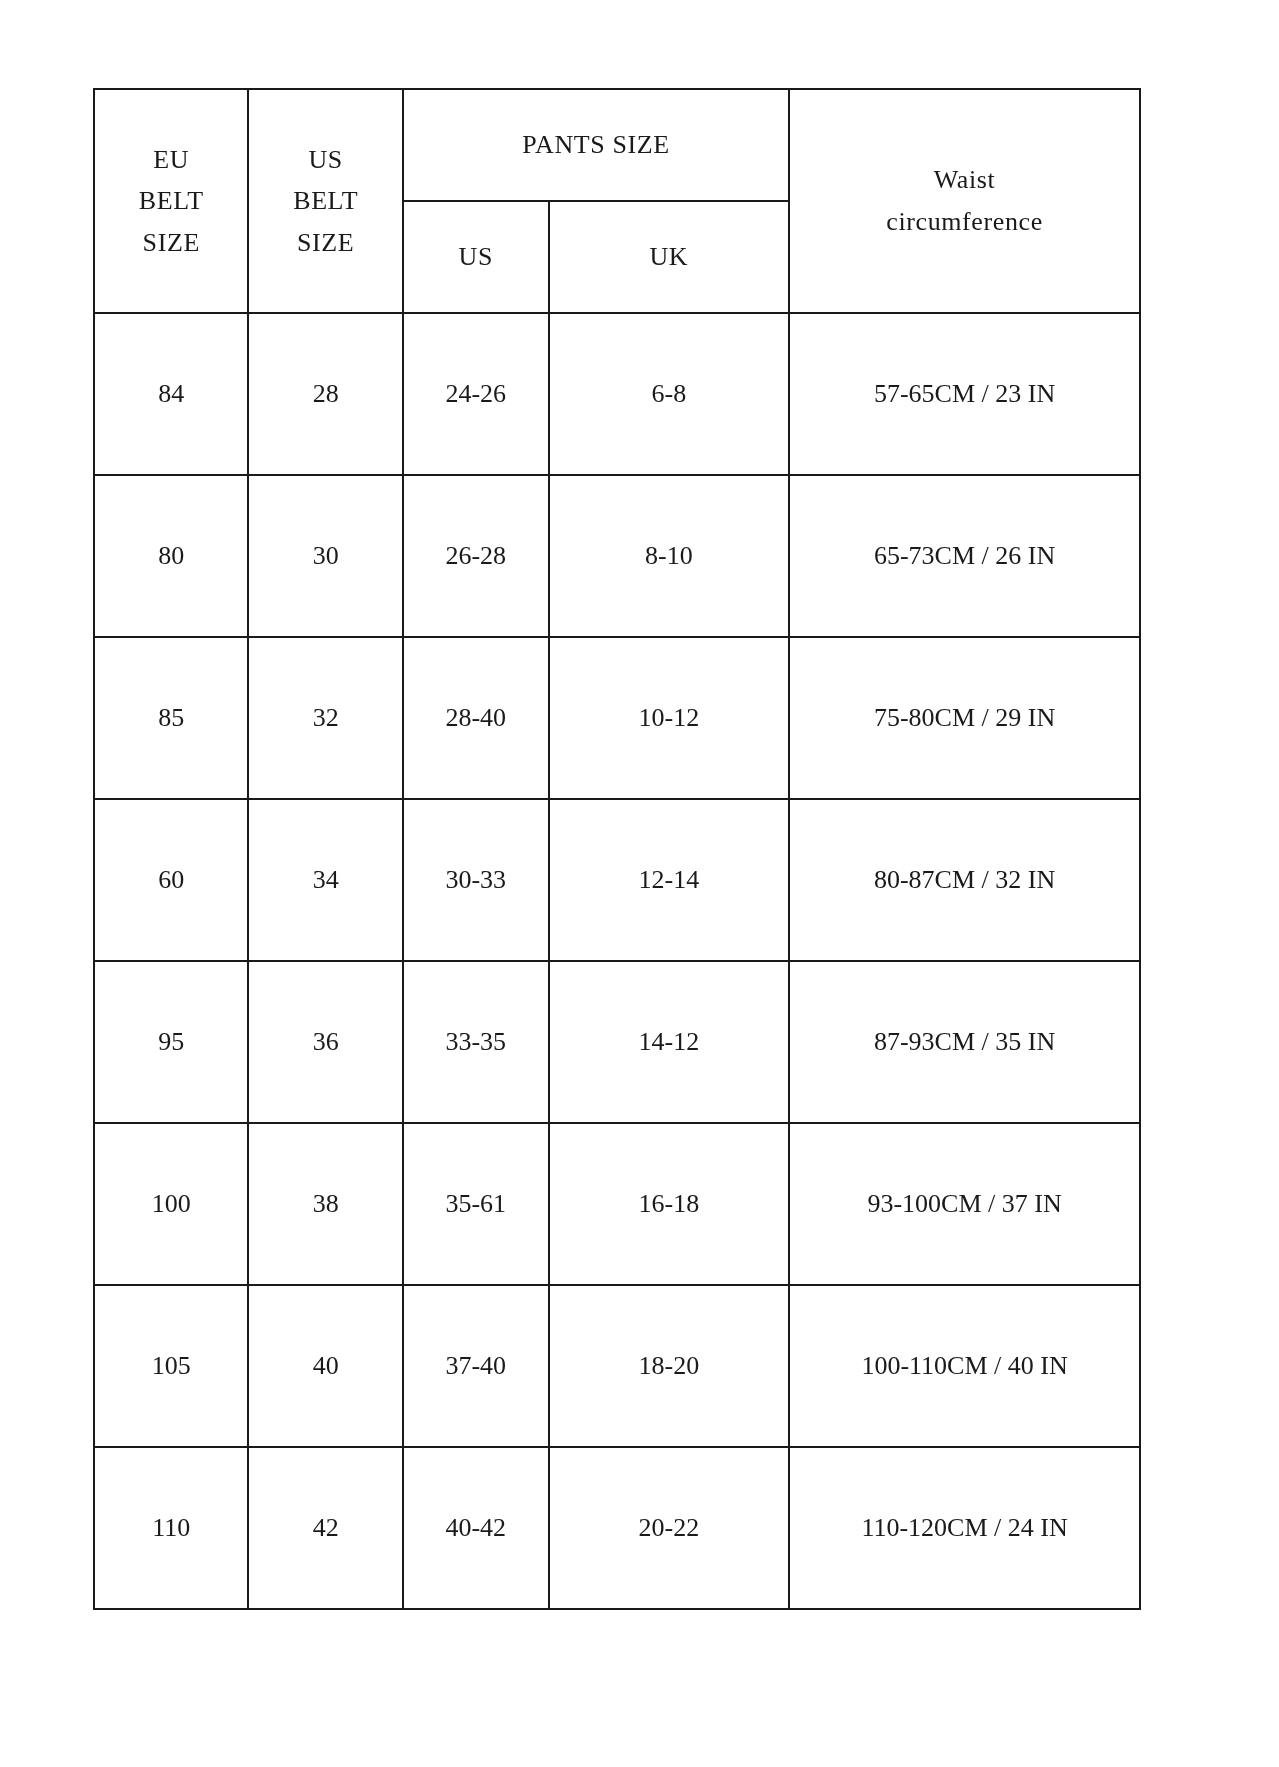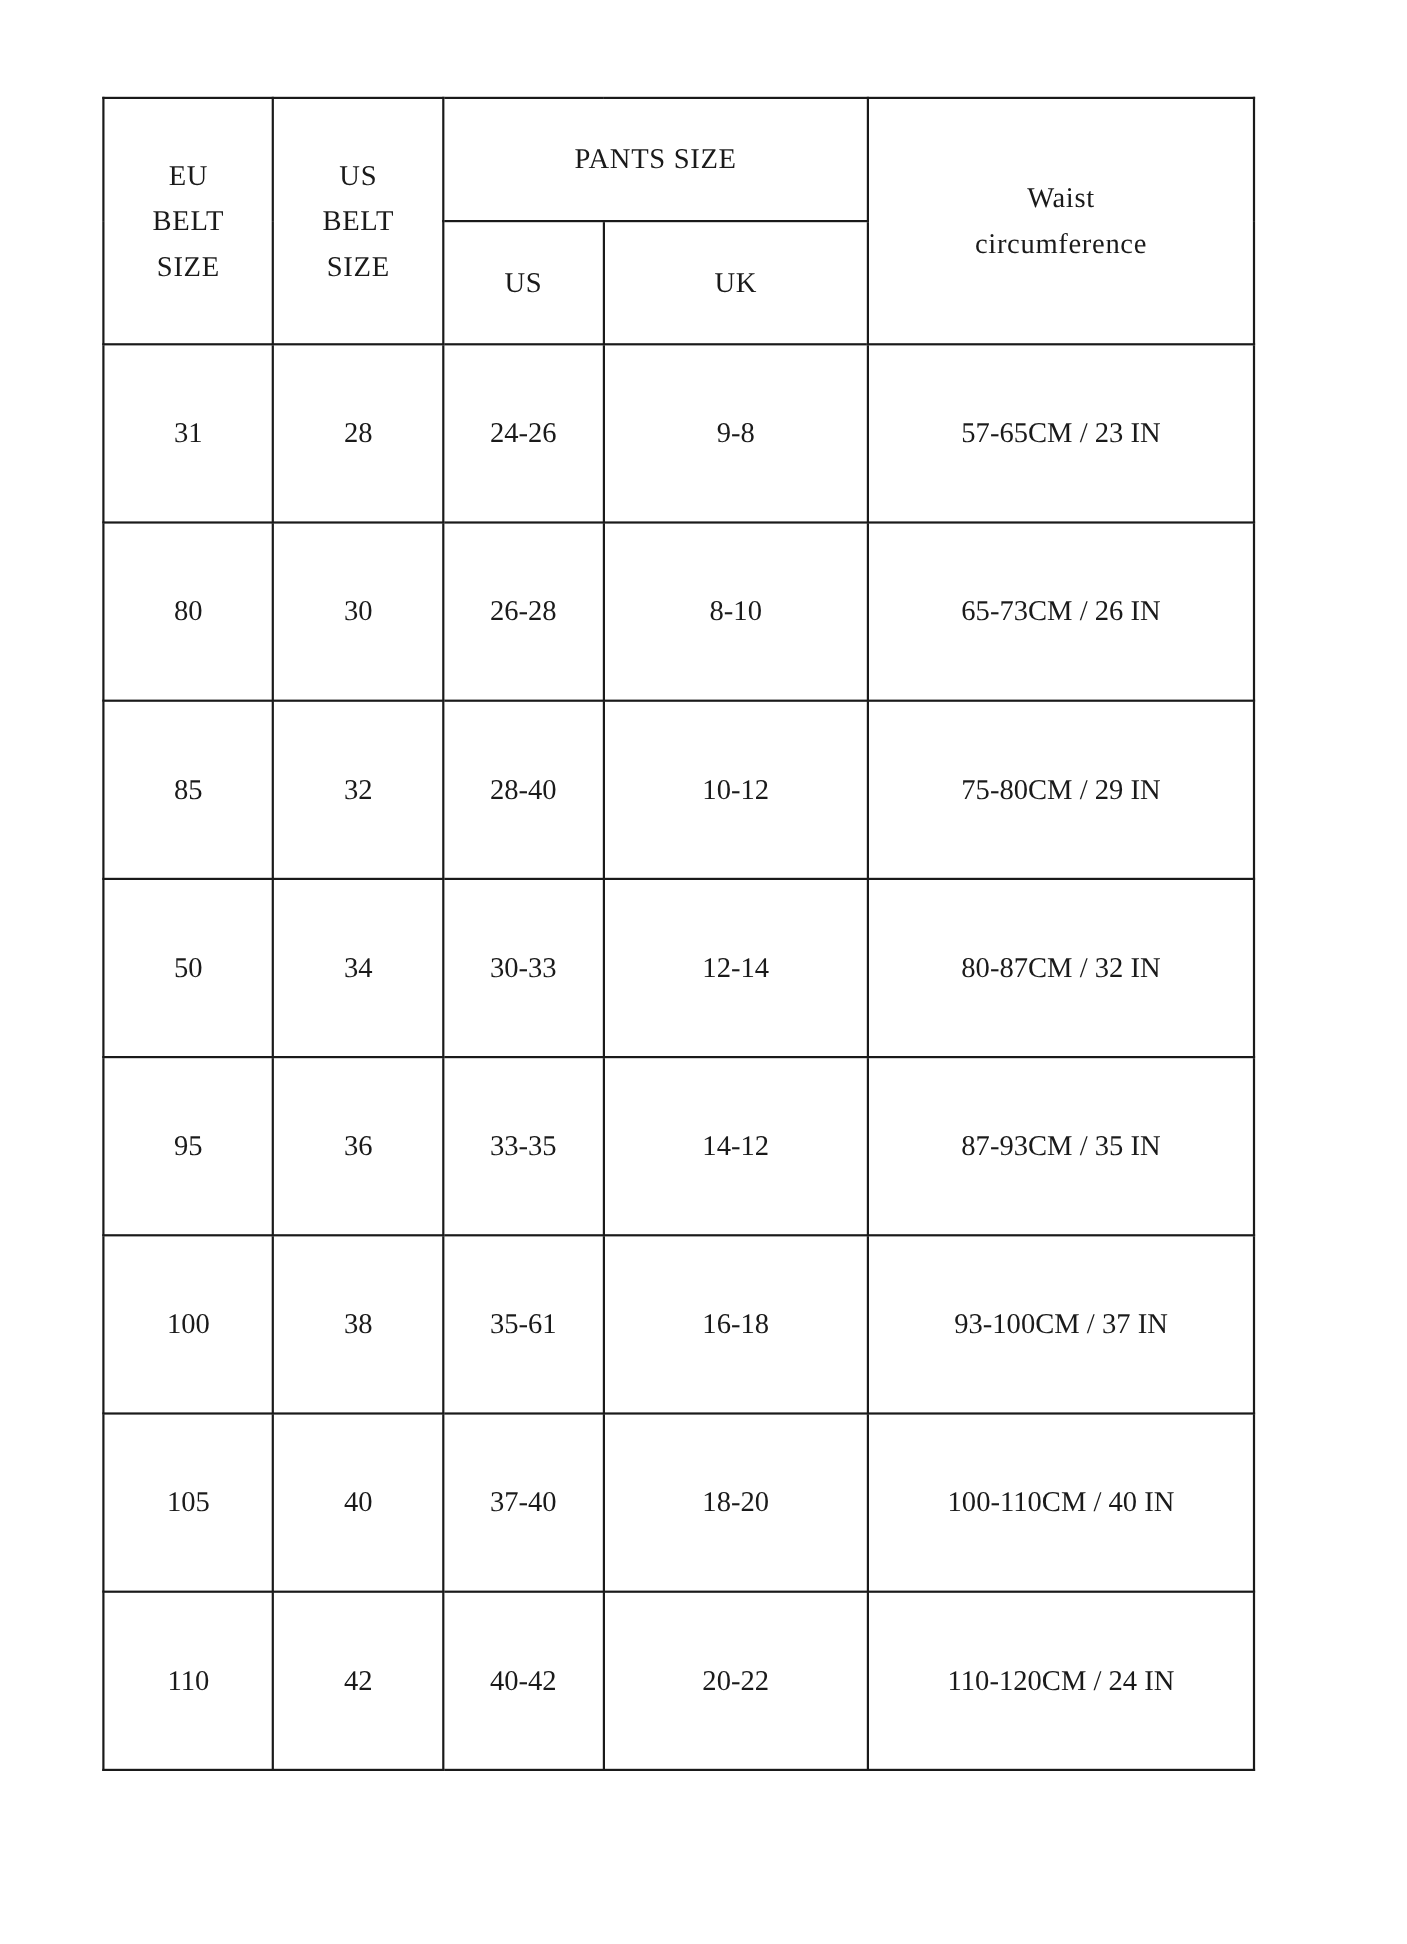--- a/index.html
+++ b/index.html
@@ -103,26 +103,26 @@
           <span class="hdr-stack">circumference</span>
         </th>
       </tr>
       <tr class="head-row-sub">
         <th class="hdr-sub">US</th>
         <th class="hdr-sub">UK</th>
       </tr>
     </thead>
     <tbody>
       <tr>
-        <td class="row-cell">31</td>
+        <td class="row-cell">84</td>
         <td class="row-cell">28</td>
         <td class="row-cell">
             <span class="narrow-wrap">24-26</span>
           </td>
-        <td class="row-cell">9-8</td>
+        <td class="row-cell">6-8</td>
         <td class="row-cell">
             <span class="waist-wrap">57-65CM / 23 IN</span>
           </td>
       </tr>
       <tr>
         <td class="row-cell">80</td>
         <td class="row-cell">30</td>
         <td class="row-cell">
             <span class="narrow-wrap">26-28</span>
           </td>
@@ -136,21 +136,21 @@
         <td class="row-cell">32</td>
         <td class="row-cell">
             <span class="narrow-wrap">28-40</span>
           </td>
         <td class="row-cell">10-12</td>
         <td class="row-cell">
             <span class="waist-wrap">75-80CM / 29 IN</span>
           </td>
       </tr>
       <tr>
-        <td class="row-cell">50</td>
+        <td class="row-cell">60</td>
         <td class="row-cell">34</td>
         <td class="row-cell">
             <span class="narrow-wrap">30-33</span>
           </td>
         <td class="row-cell">12-14</td>
         <td class="row-cell">
             <span class="waist-wrap">80-87CM / 32 IN</span>
           </td>
       </tr>
       <tr>

